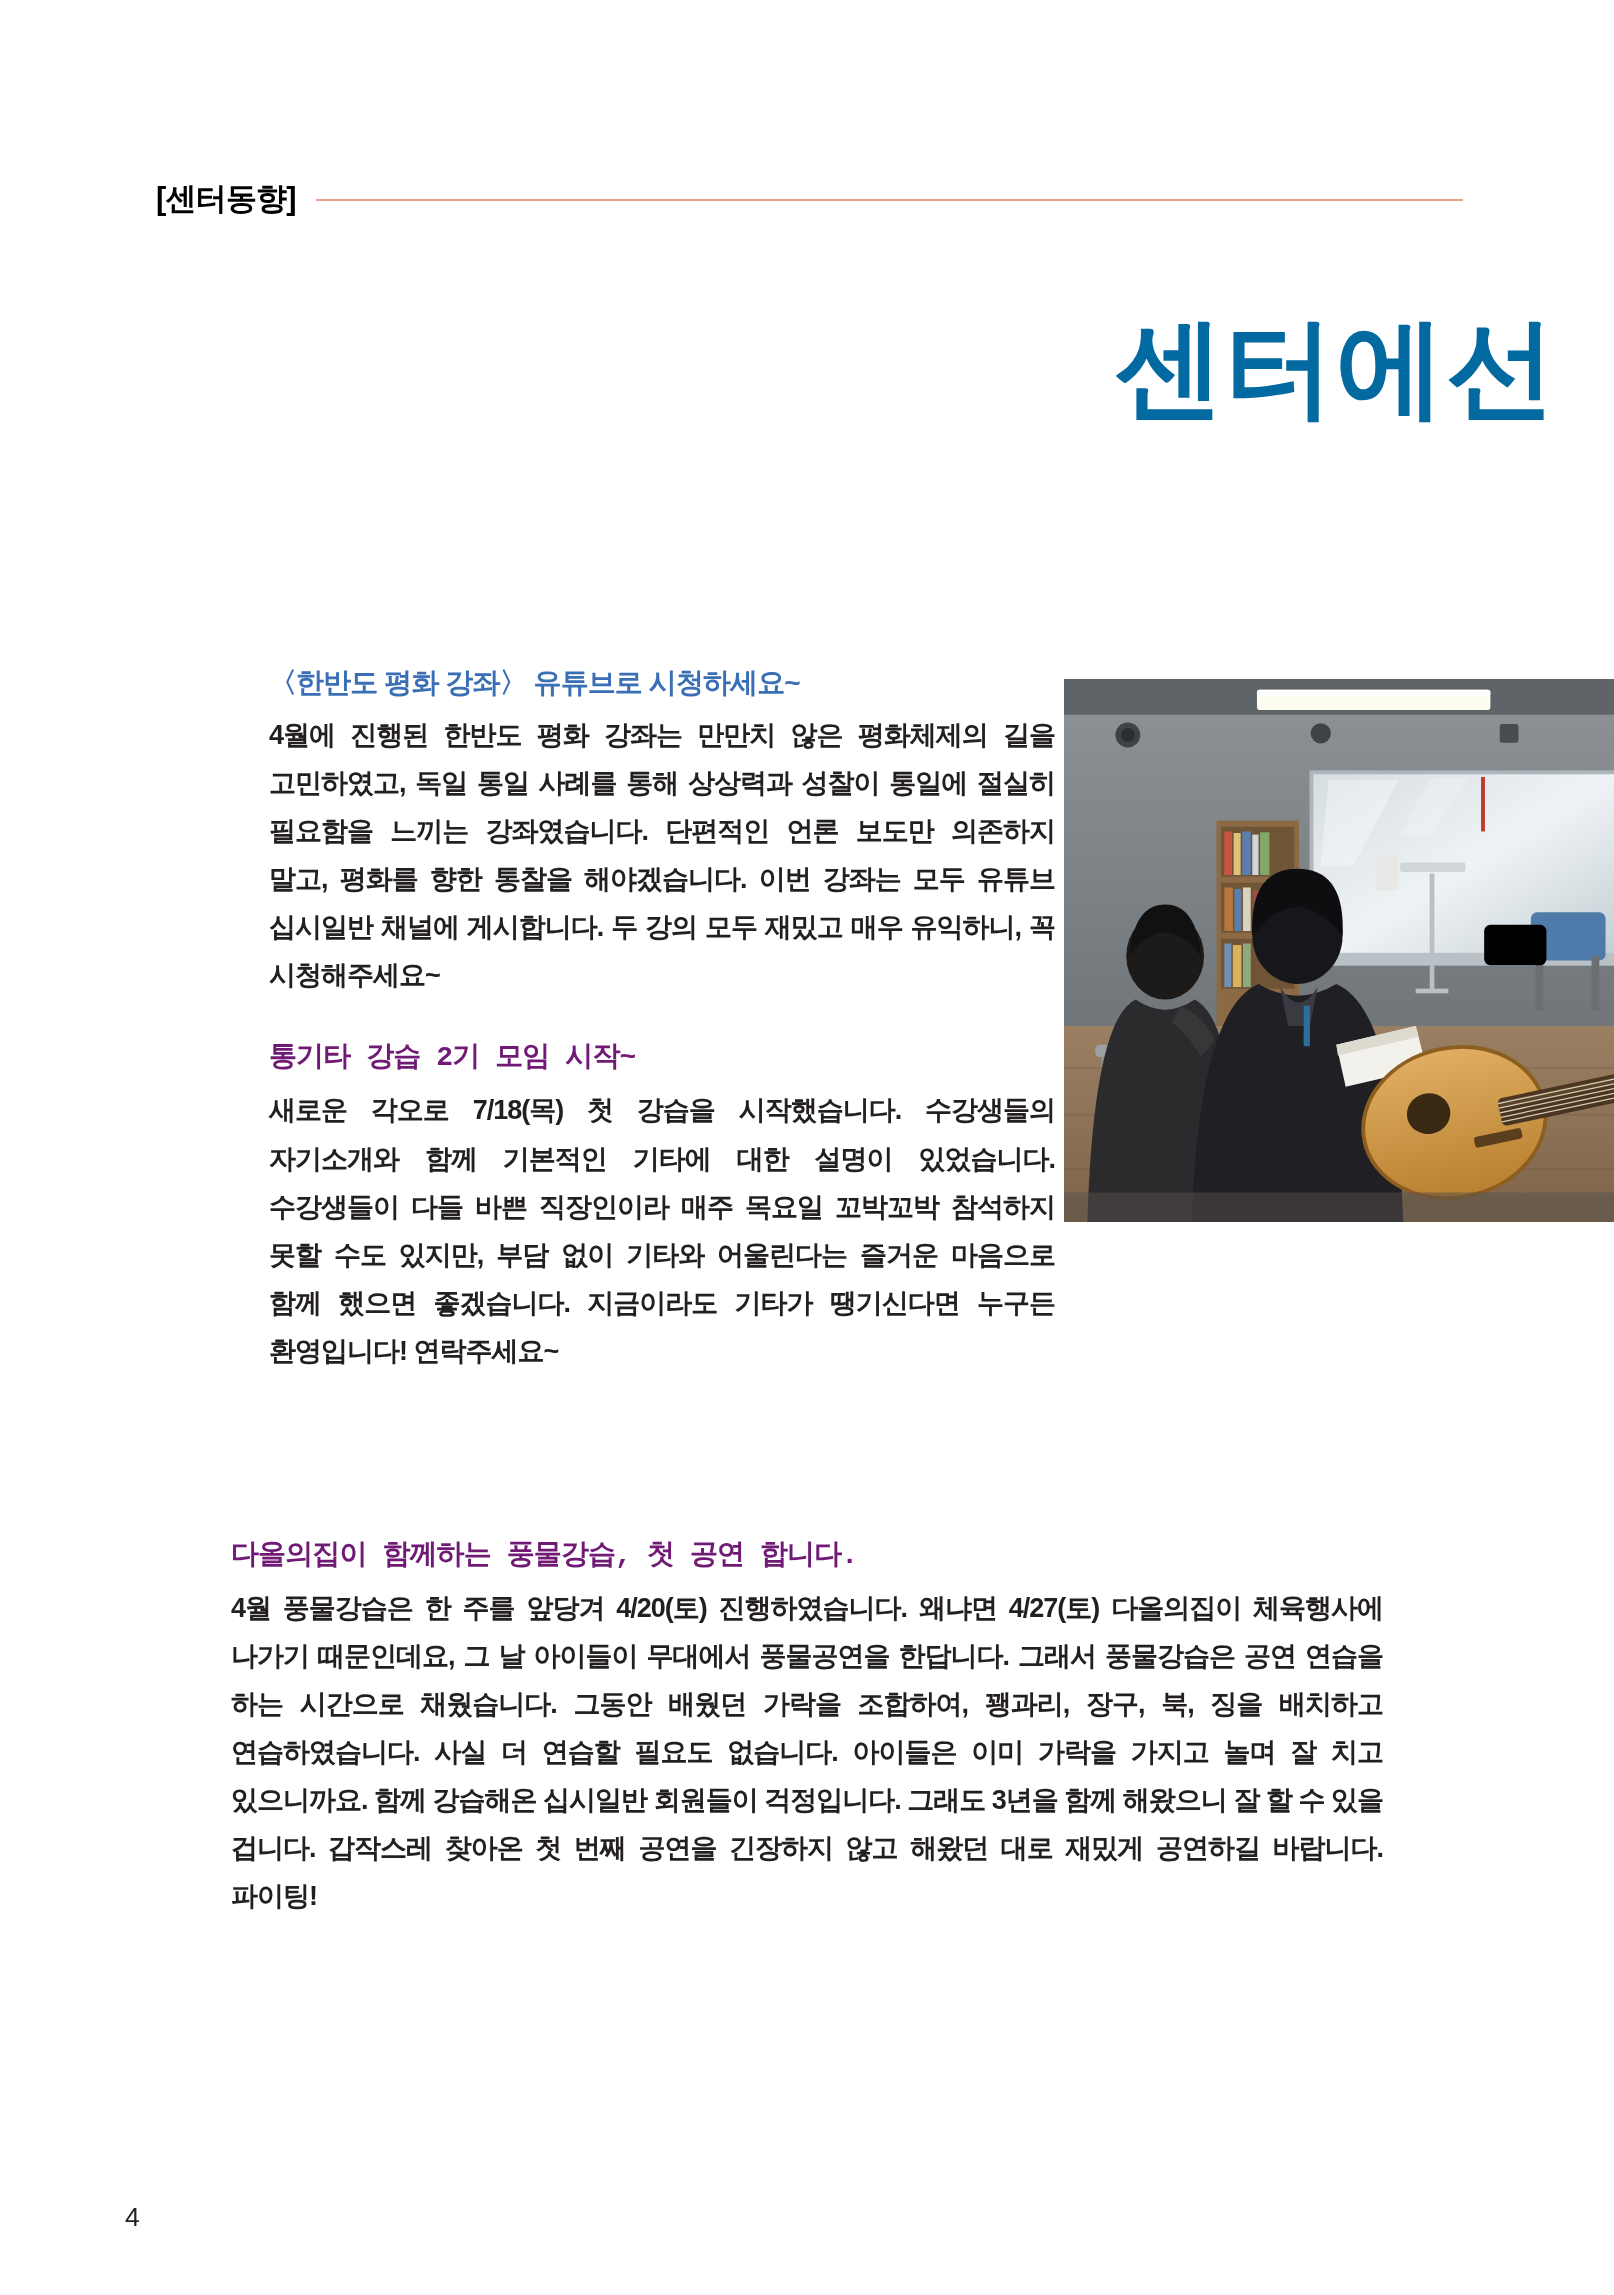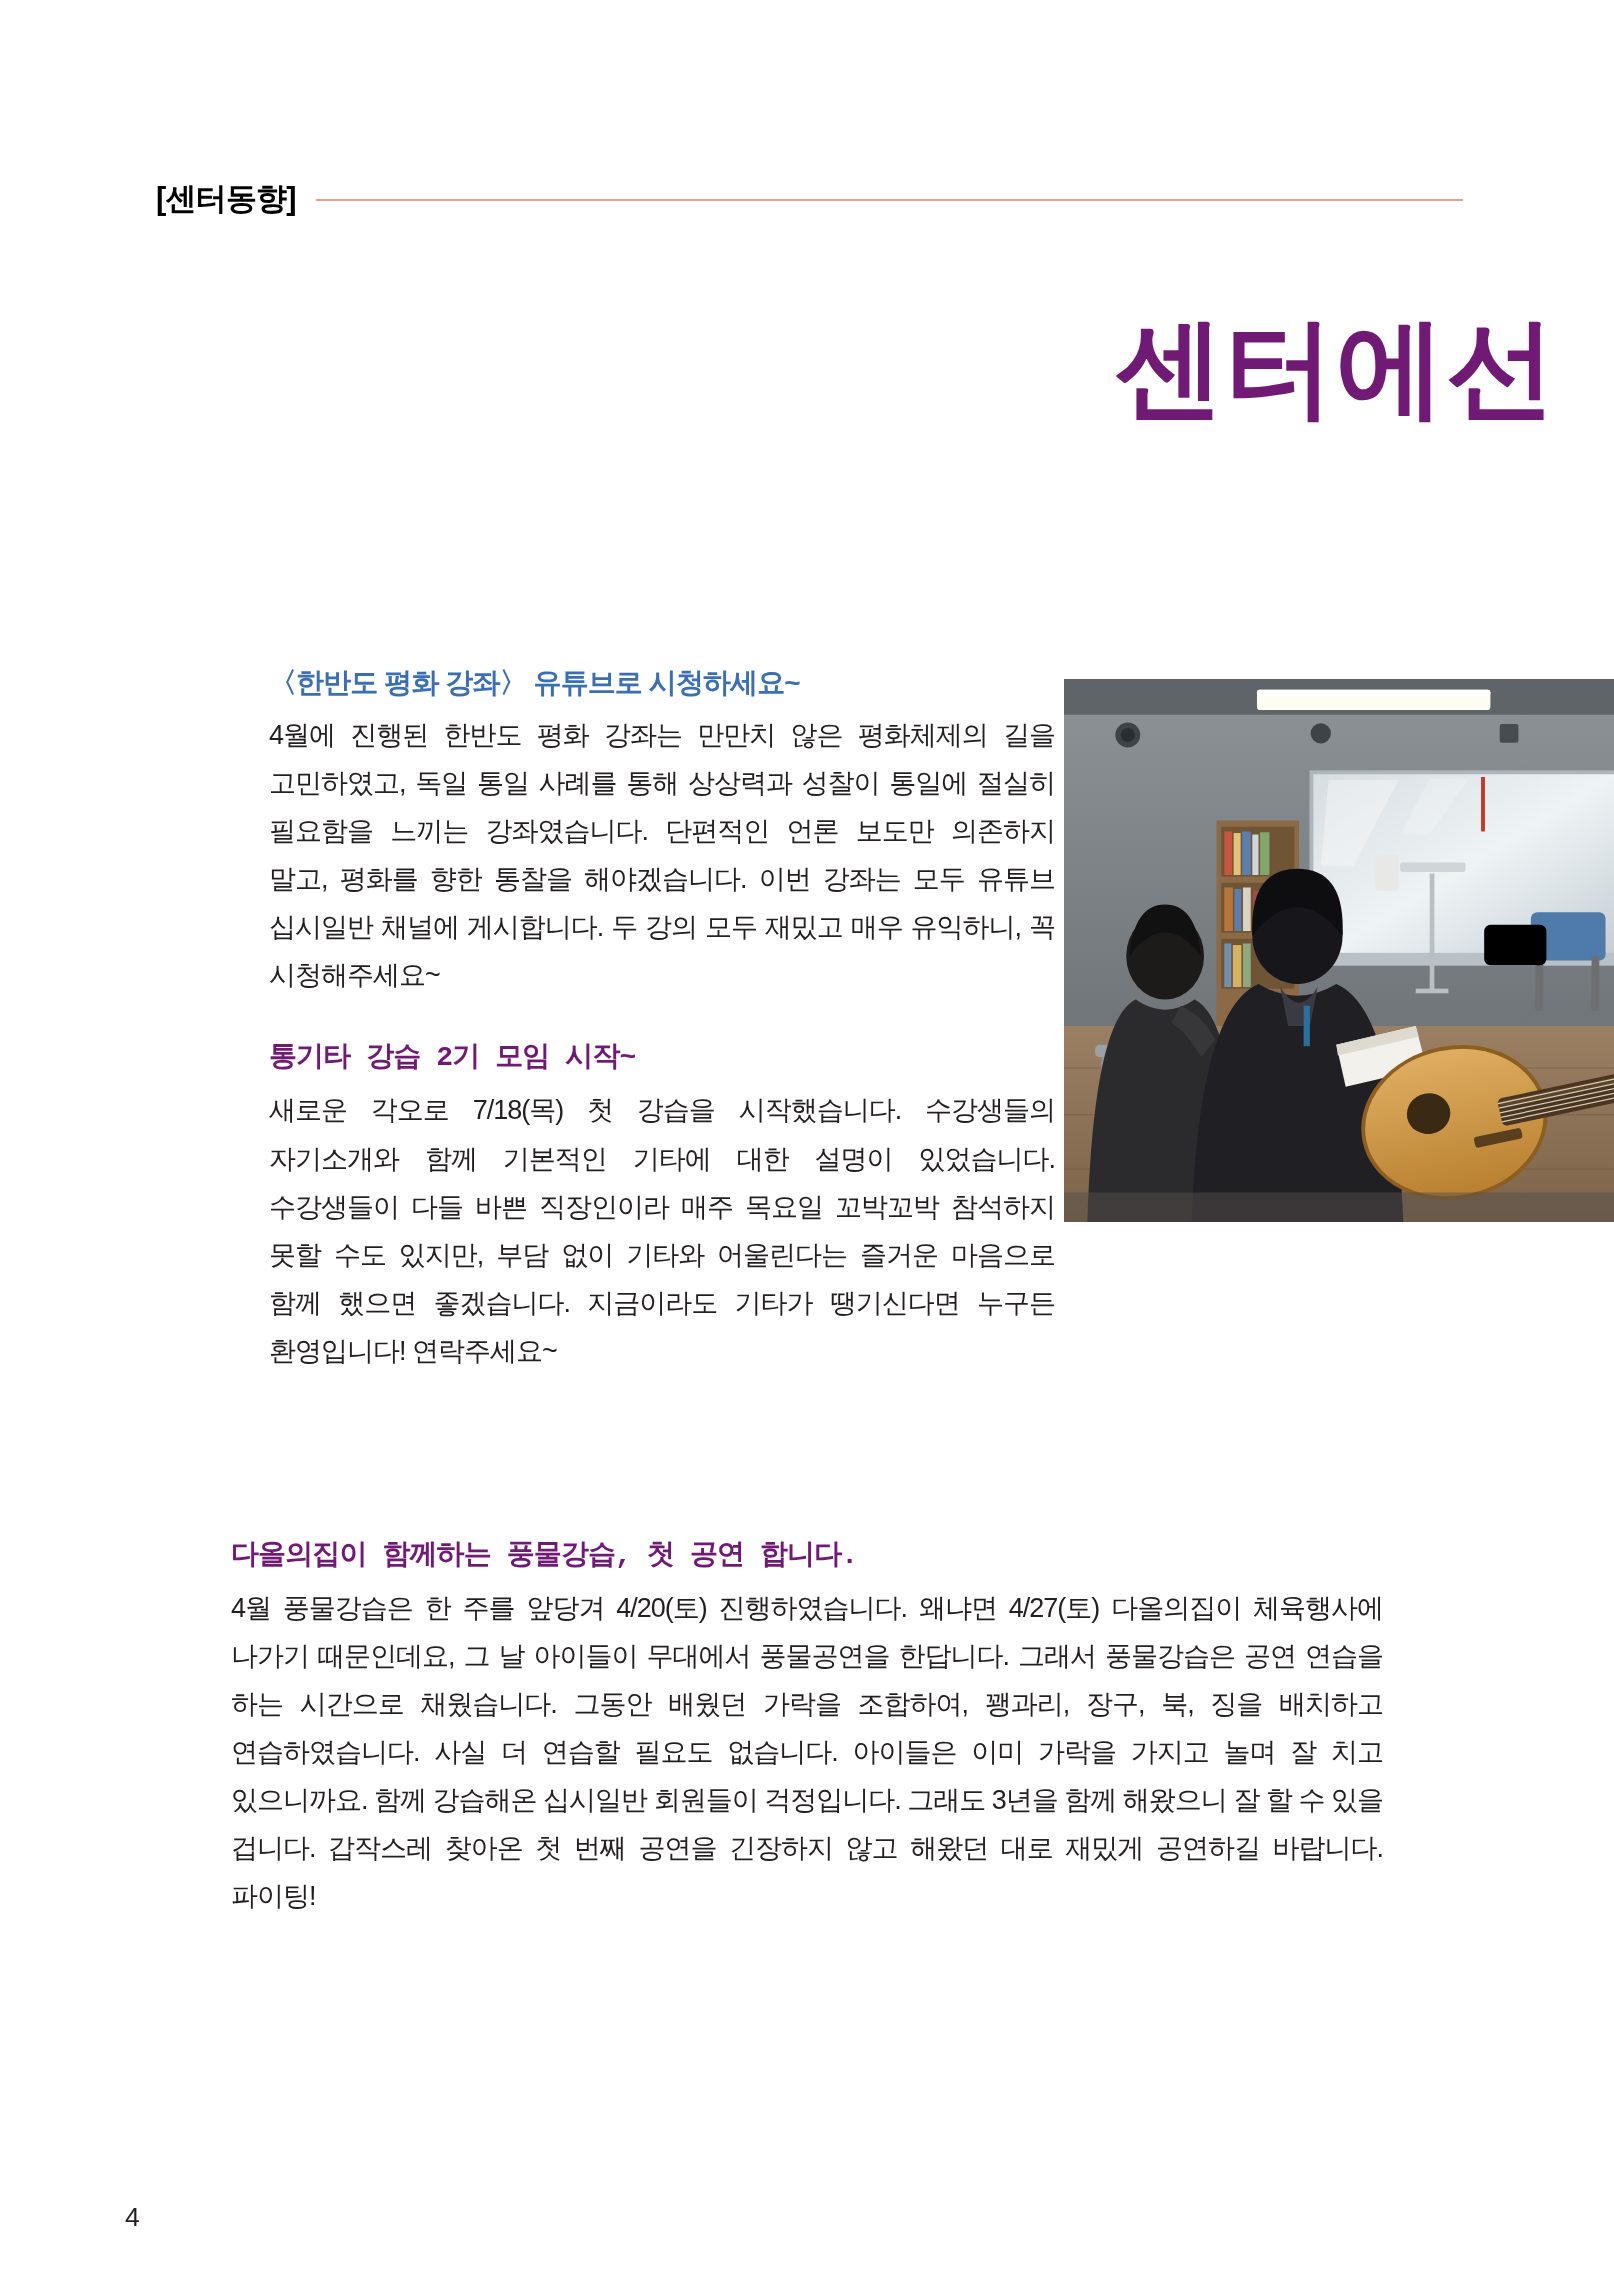--- a/index.html
+++ b/index.html
@@ -51,21 +51,21 @@
   
   .section-title {
     position: absolute;
     right: 58px;
     top: 311px;
     width: 856px;
     text-align: right;
     font-family: "DejaVu Sans", sans-serif;
     font-size: 109px;
     font-weight: bold;
-    color: #701a75;
+    color: #0369a1;
     letter-spacing: 1.6px;
     line-height: 1.05;
     white-space: nowrap;
   }
 
   
   .photo {
     position: absolute;
     left: 1064px;
     top: 679px;
@@ -102,20 +102,21 @@
   }
   .art-head.teal { color: #701a75; font-family: Liberation Mono, monospace; }
   .art-body {
     font-size: 27px;
     color: #231f20;
     letter-spacing: -1px;
     line-height: 1.78;
     margin: 0;
     text-align: justify;
     word-break: keep-all;
+    font-weight: bold;
   }
   .art-block + .art-block { margin-top: 40px; }
 
   
   .page-num {
     position: absolute;
     left: 125px;
     top: 2202px;
     font-size: 26.5px;
     color: #231f20;

